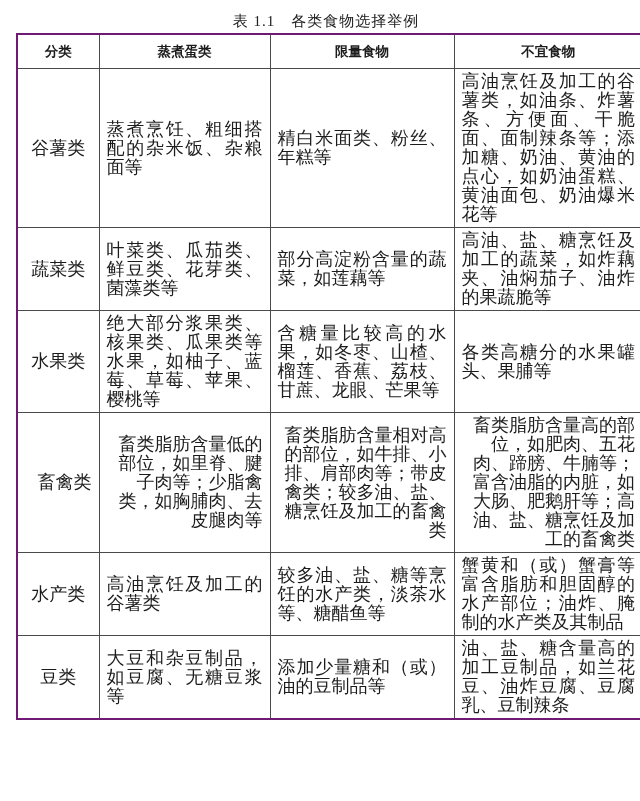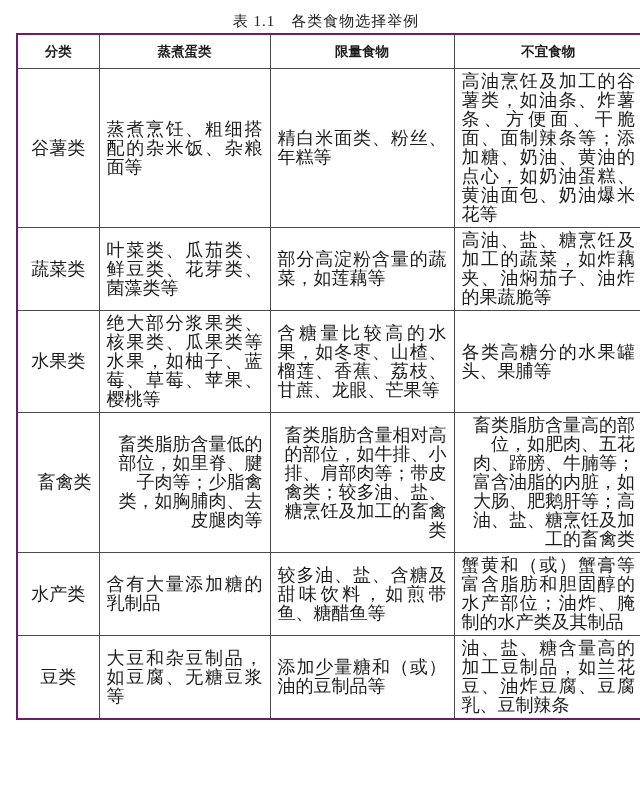--- a/index.html
+++ b/index.html
@@ -112,22 +112,22 @@
         <td>各类高糖分的水果罐头、果脯等</td>
       </tr>
       <tr class="r4">
         <td class="cat">畜禽类</td>
         <td>畜类脂肪含量低的部位，如里脊、腱子肉等；少脂禽类，如胸脯肉、去皮腿肉等</td>
         <td>畜类脂肪含量相对高的部位，如牛排、小排、肩部肉等；带皮禽类；较多油、盐、糖烹饪及加工的畜禽类</td>
         <td>畜类脂肪含量高的部位，如肥肉、五花肉、蹄膀、牛腩等；富含油脂的内脏，如大肠、肥鹅肝等；高油、盐、糖烹饪及加工的畜禽类</td>
       </tr>
       <tr class="r5">
         <td class="cat">水产类</td>
-        <td>含有大量添加糖的乳制品</td>
-        <td>较多油、盐、含糖及甜味饮料，如煎带鱼、糖醋鱼等</td>
+        <td>高油烹饪及加工的谷薯类</td>
+        <td>较多油、盐、糖等烹饪的水产类，淡茶水等、糖醋鱼等</td>
         <td>蟹黄和（或）蟹膏等富含脂肪和胆固醇的水产部位；油炸、腌制的水产类及其制品</td>
       </tr>
       <tr class="r6">
         <td class="cat">豆类</td>
         <td>大豆和杂豆制品，如豆腐、无糖豆浆等</td>
         <td>添加少量糖和（或）油的豆制品等</td>
         <td>油、盐、糖含量高的加工豆制品，如兰花豆、油炸豆腐、豆腐乳、豆制辣条</td>
       </tr>
     </tbody>
   </table>

